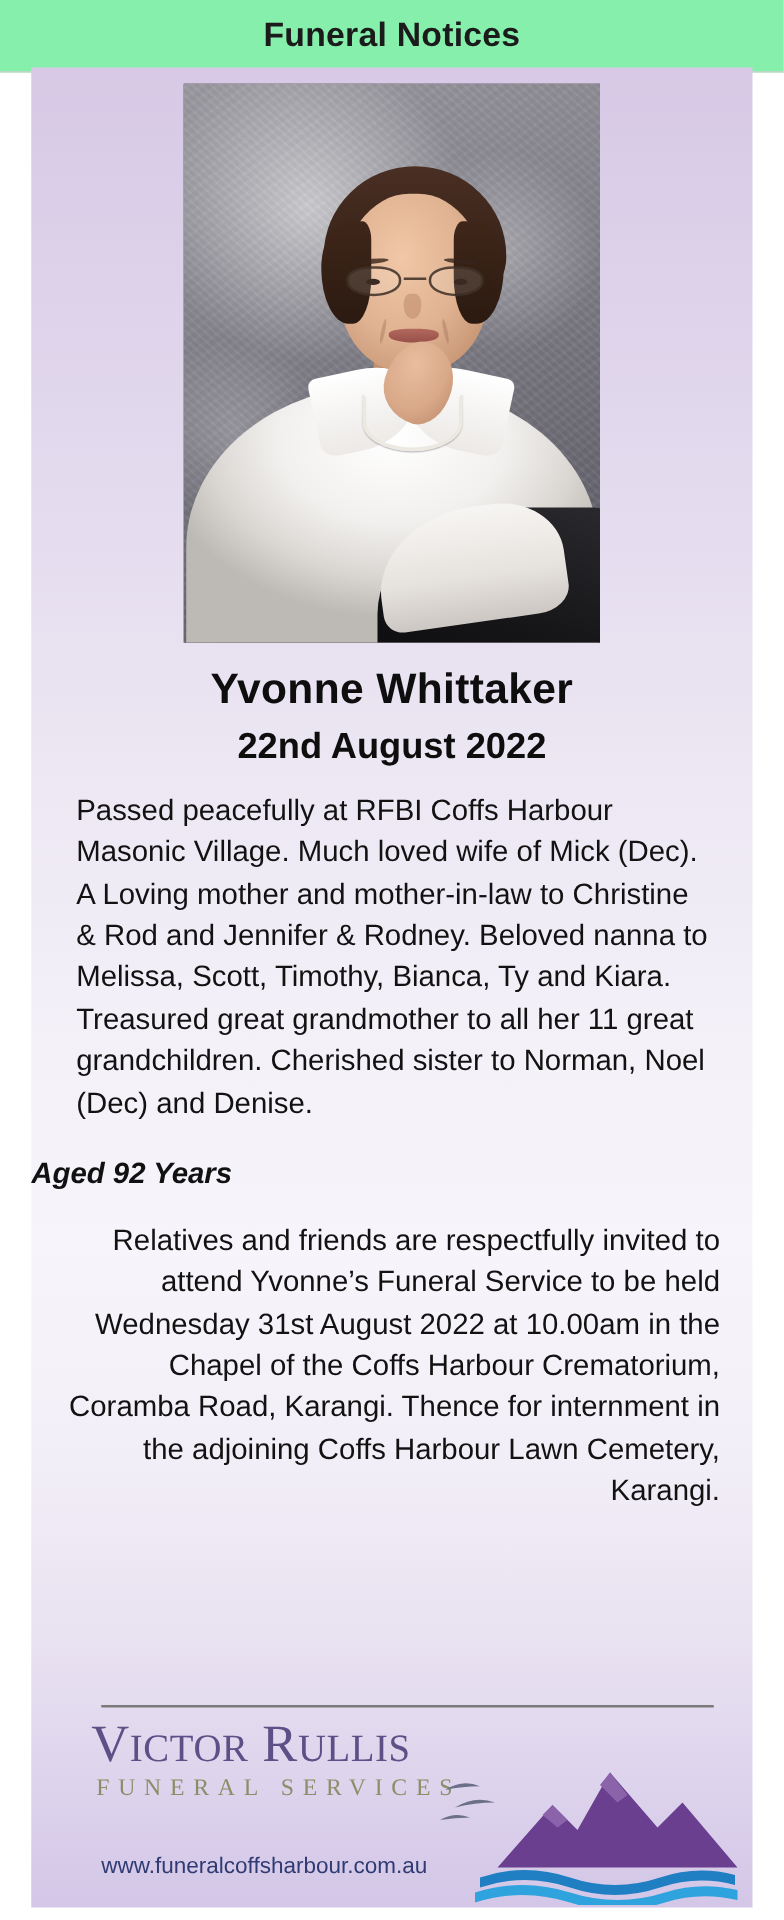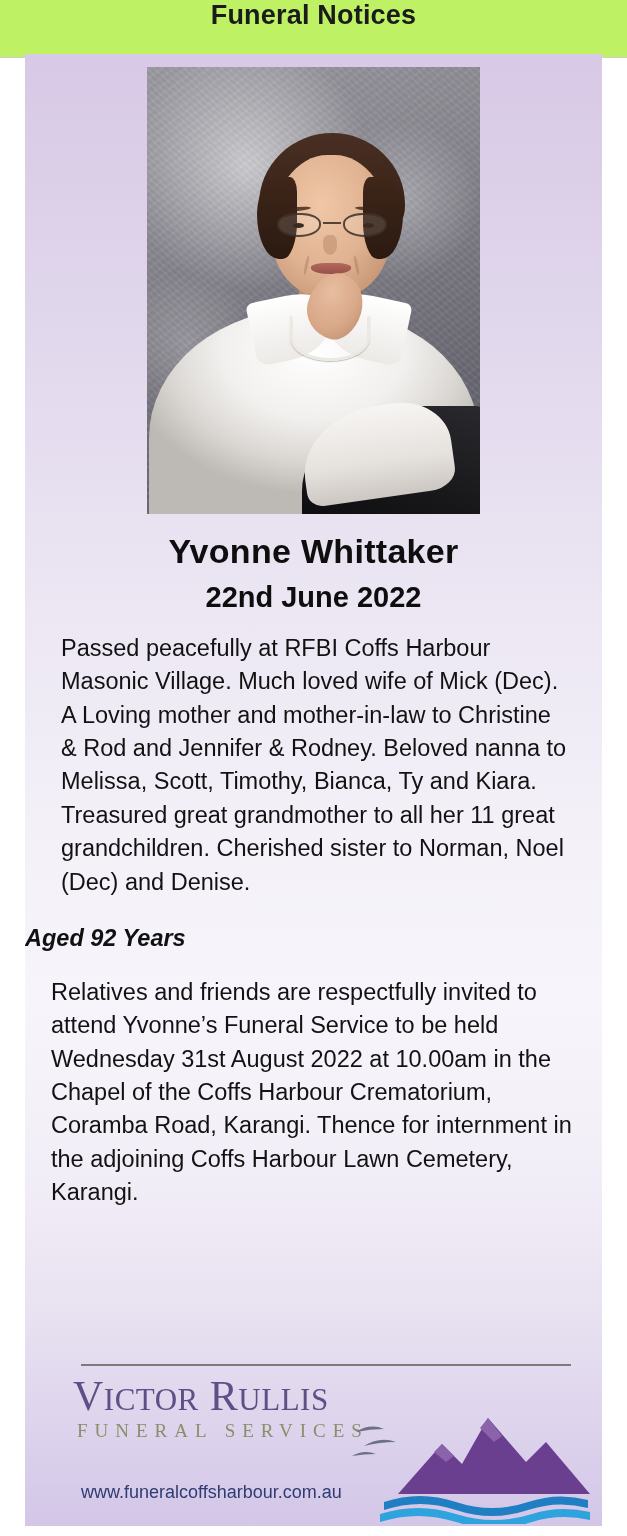--- a/index.html
+++ b/index.html
@@ -18,23 +18,23 @@
   .page {
     width: 627px;
     height: 1536px;
     position: relative;
     background: #ffffff;
   }
 
   
   .header-banner {
     height: 58px;
-    background: #bef264;
+    background: #86efac;
     display: flex;
-    align-items: flex-start;
+    align-items: center;
     justify-content: center;
     border-bottom: 1px solid #cfcfcf;
   }
   .header-banner .title {
     font-size: 27px;
     font-weight: bold;
     color: #1b1b1b;
     letter-spacing: 0.2px;
   }
 
@@ -290,21 +290,21 @@
   }
   .aged {
     margin: 26px 0 0 0;
     font-size: 23.5px;
     font-weight: bold;
     font-style: italic;
     color: #111;
   }
   .service-text {
     margin: 24px 26px 0 26px;
-    text-align: left;
+    text-align: right;
     font-size: 23.5px;
     line-height: 1.42;
     color: #121212;
   }
 
   
   .footer {
     position: absolute;
     left: 12px;
     right: 0;
@@ -404,21 +404,21 @@
         <div class="eye right"></div>
         <div class="nose"></div>
         <div class="smile-l"></div>
         <div class="smile-r"></div>
         <div class="mouth"></div>
         <div class="hand"></div>
       </div>
     </div>
 
     <div class="name">Yvonne Whittaker</div>
-    <div class="date">22nd June 2022</div>
+    <div class="date">22nd August 2022</div>
 
     <div class="body-text">Passed peacefully at RFBI Coffs Harbour Masonic Village. Much loved wife of Mick (Dec). A Loving mother and mother-in-law to Christine &amp; Rod and Jennifer &amp; Rodney. Beloved nanna to Melissa, Scott, Timothy, Bianca, Ty and Kiara. Treasured great grandmother to all her 11 great grandchildren. Cherished sister to Norman, Noel (Dec) and Denise.</div>
 
     <div class="aged">Aged 92 Years</div>
 
     <div class="service-text">Relatives and friends are respectfully invited to attend Yvonne’s Funeral Service to be held Wednesday 31st August 2022 at 10.00am in the Chapel of the Coffs Harbour Crematorium, Coramba Road, Karangi. Thence for internment in the adjoining Coffs Harbour Lawn Cemetery, Karangi.</div>
 
     <div class="footer">
       <div class="footer-rule"></div>
 

